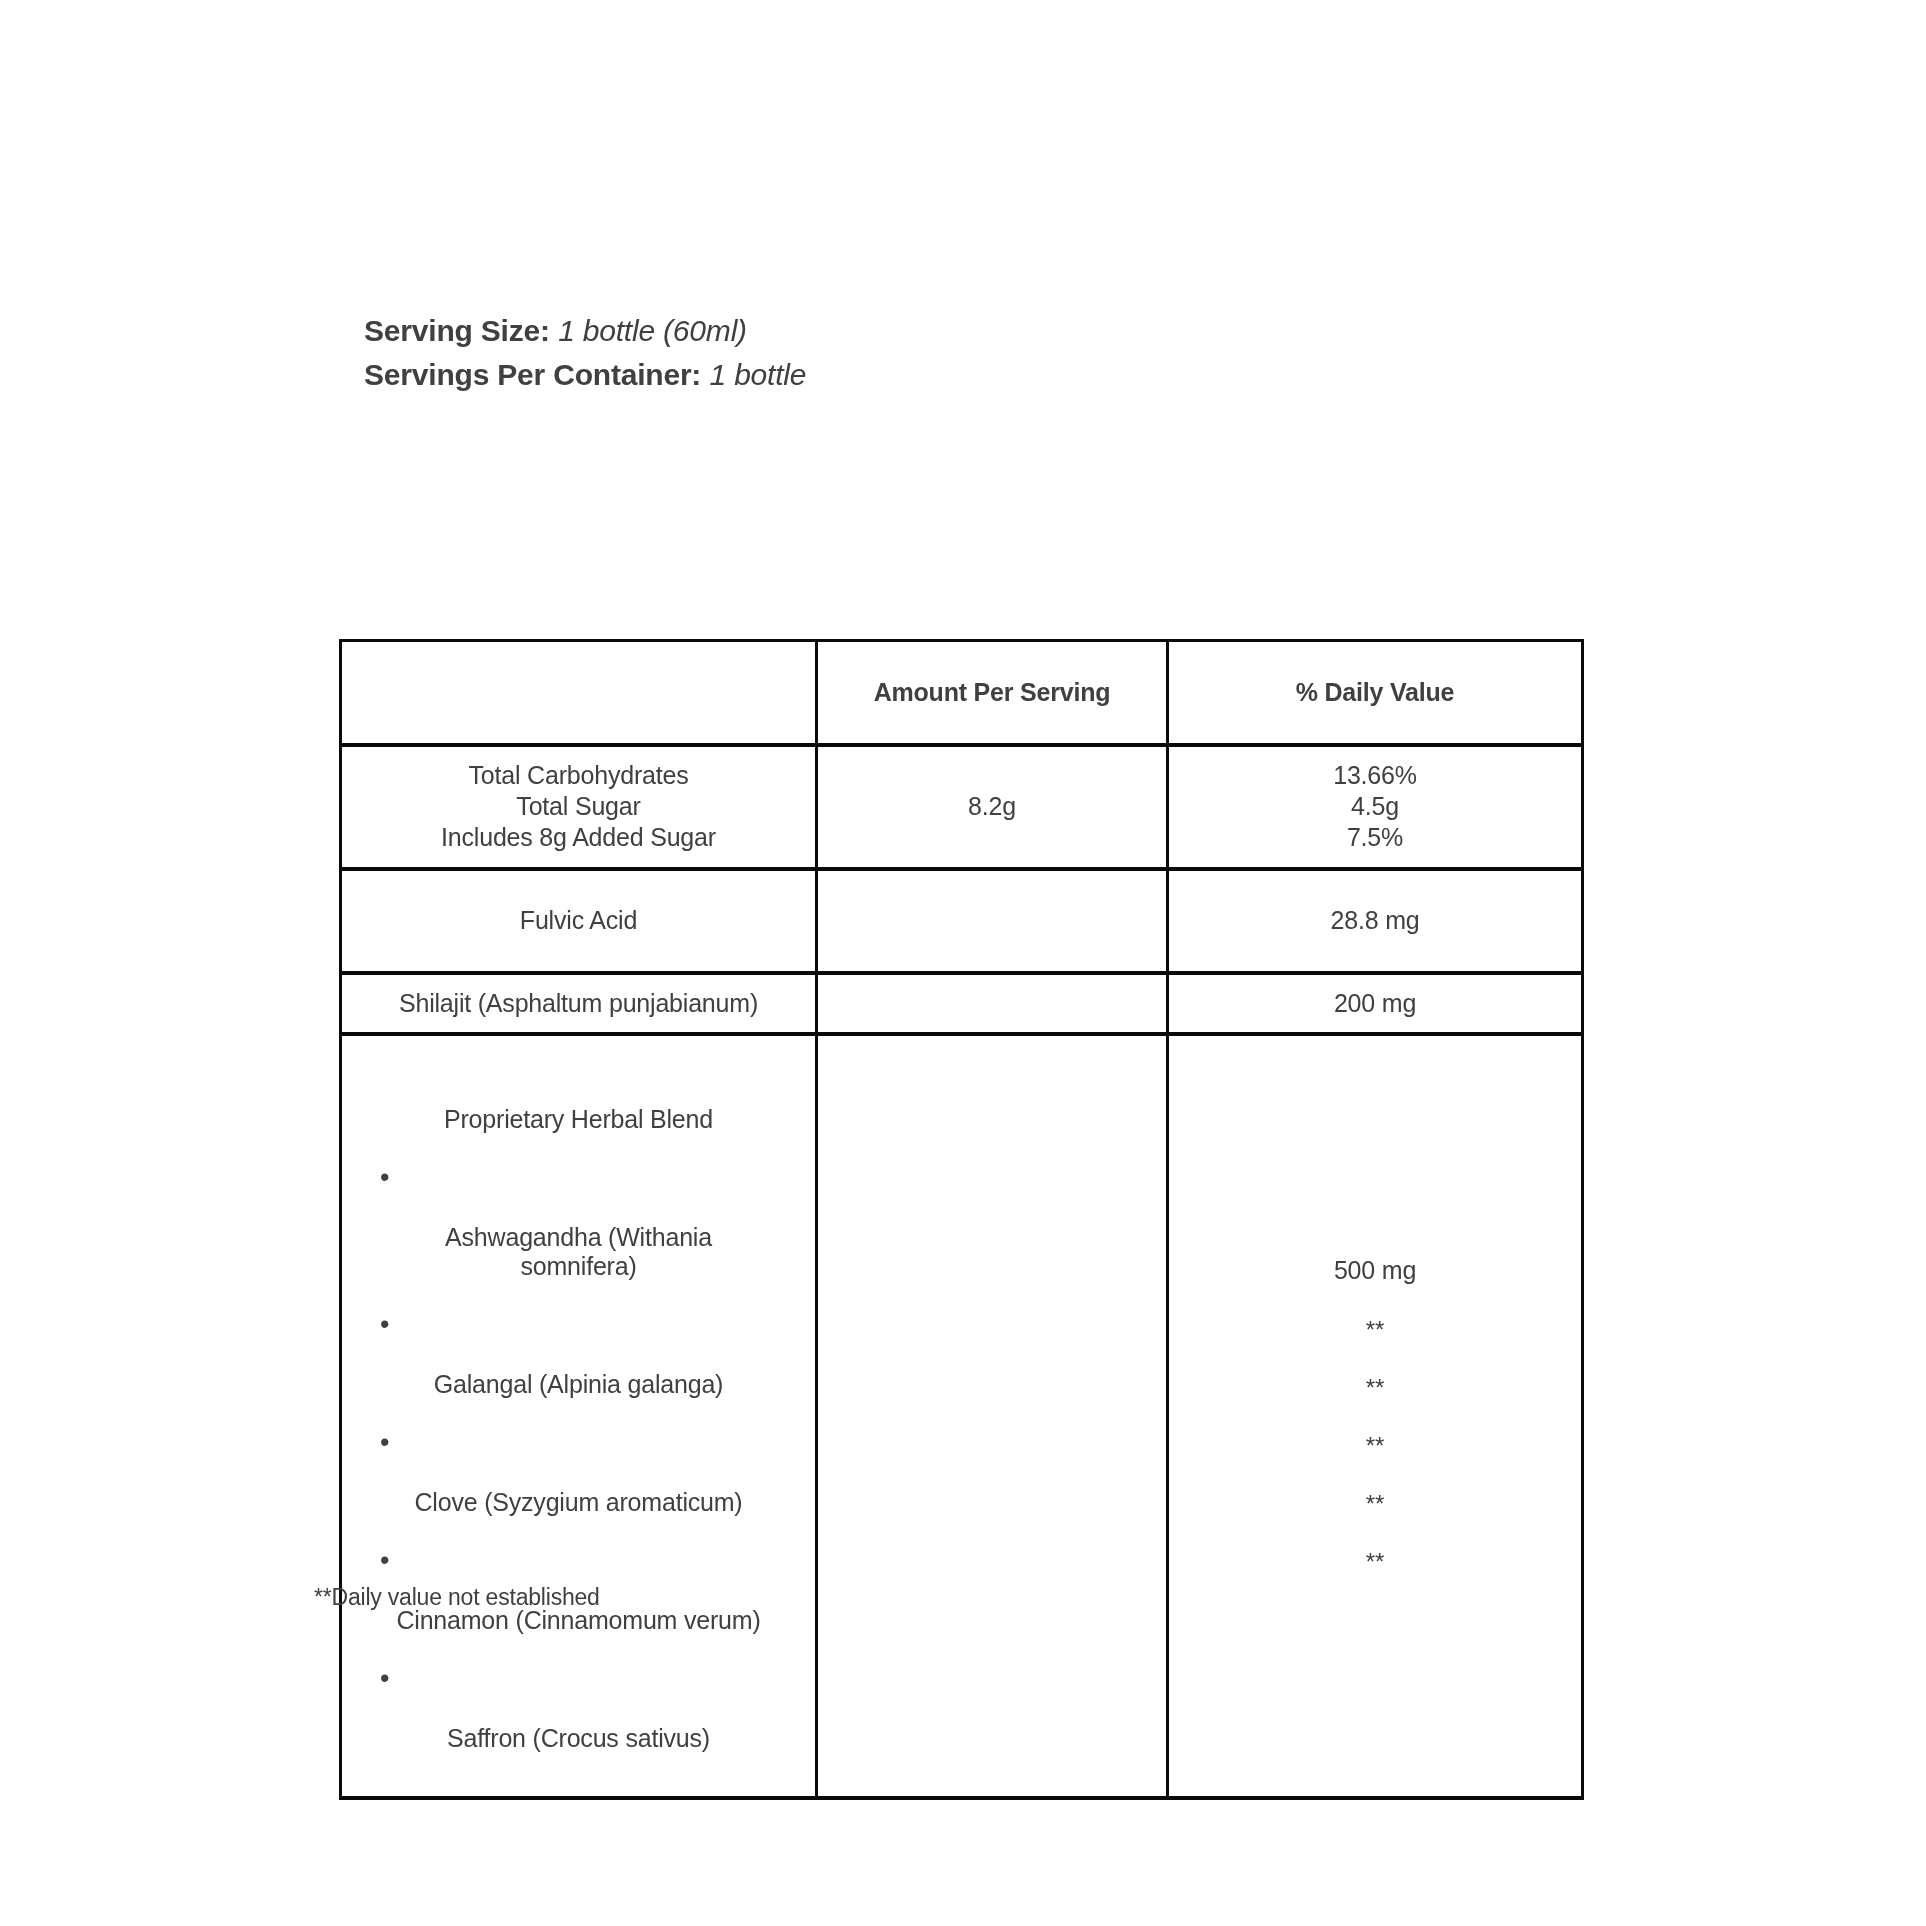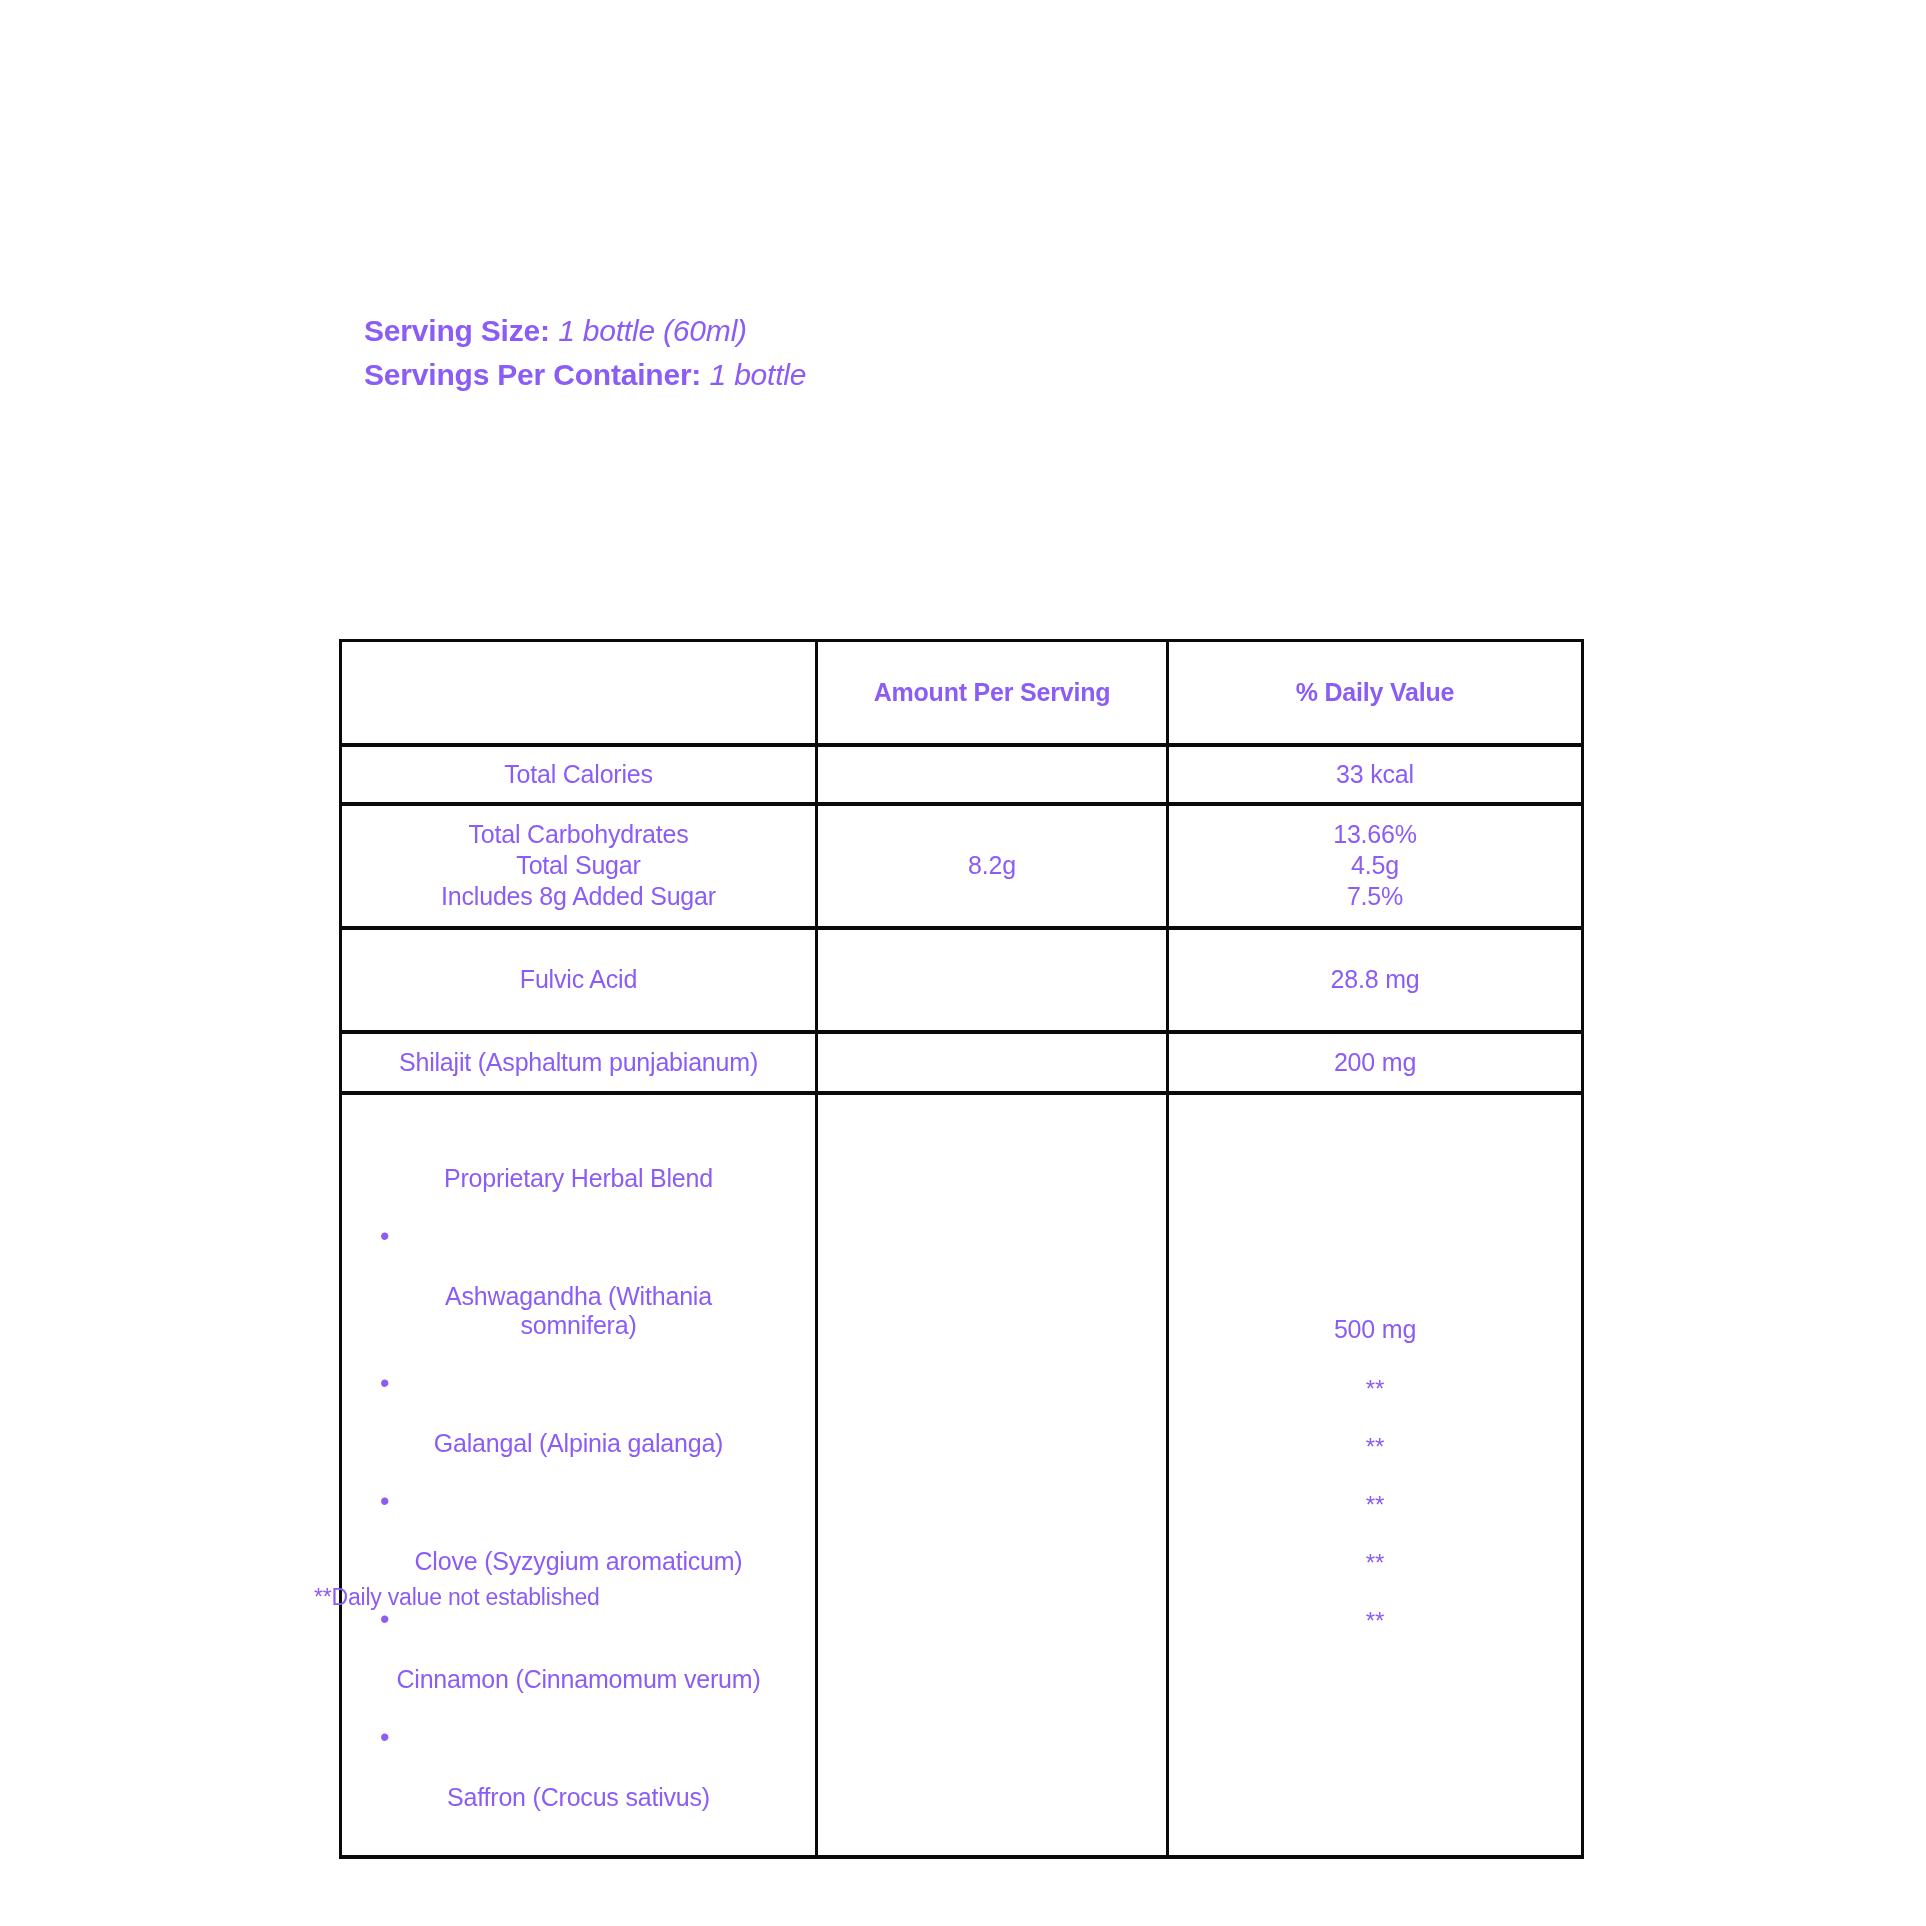--- a/index.html
+++ b/index.html
@@ -6,21 +6,21 @@
     margin: 0;
     padding: 0;
     background: #ffffff;
   }
   .page {
     position: relative;
     width: 1927px;
     height: 1927px;
     background: #ffffff;
     font-family: "Liberation Sans", sans-serif;
-    color: #8b5cf6;
+    color: #404040;
     overflow: hidden;
   }
 
   
   .serving-info {
     position: absolute;
     left: 364px;
     top: 309px;
     font-size: 30px;
     line-height: 44px;
@@ -117,25 +117,20 @@
       <col style="width:351px">
       <col style="width:415px">
     </colgroup>
     <tbody>
       <tr class="row-header">
         <td></td>
         <td class="hdr-cell">Amount Per Serving</td>
         <td class="hdr-cell">% Daily Value</td>
       </tr>
 
-      <tr class="row-calories">
-        <td>Total Calories</td>
-        <td></td>
-        <td>33 kcal</td>
-      </tr>
 
       <tr class="row-carbs">
         <td>Total Carbohydrates
 Total Sugar
 Includes 8g Added Sugar</td>
         <td>8.2g</td>
         <td>13.66%
 4.5g
 7.5%</td>
       </tr>

